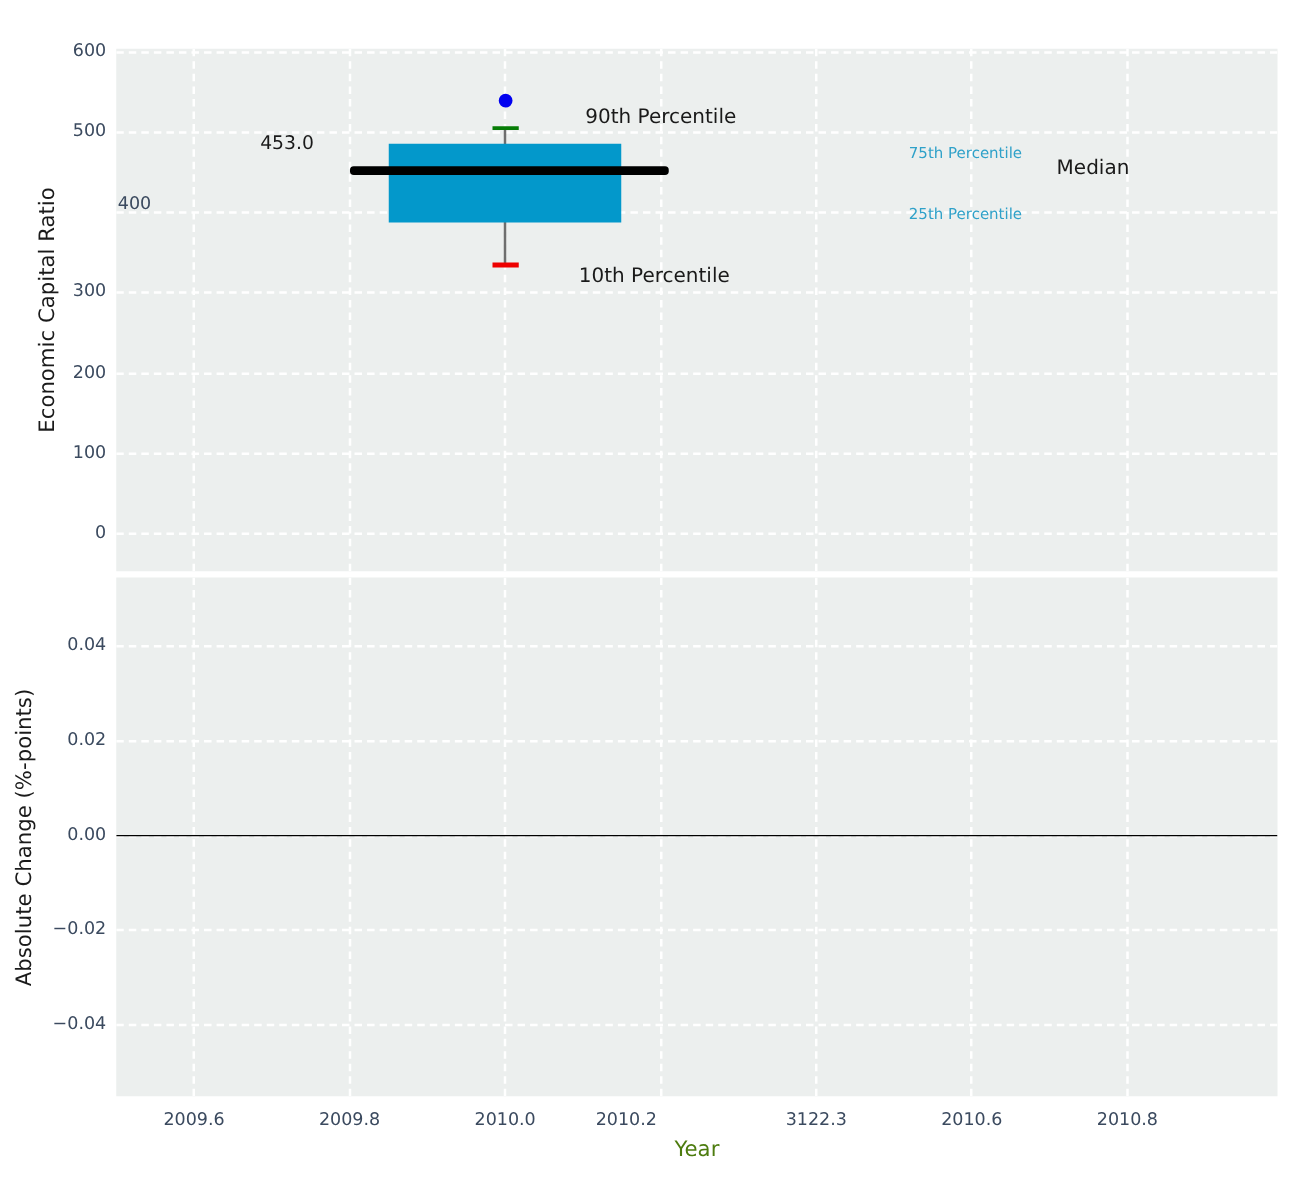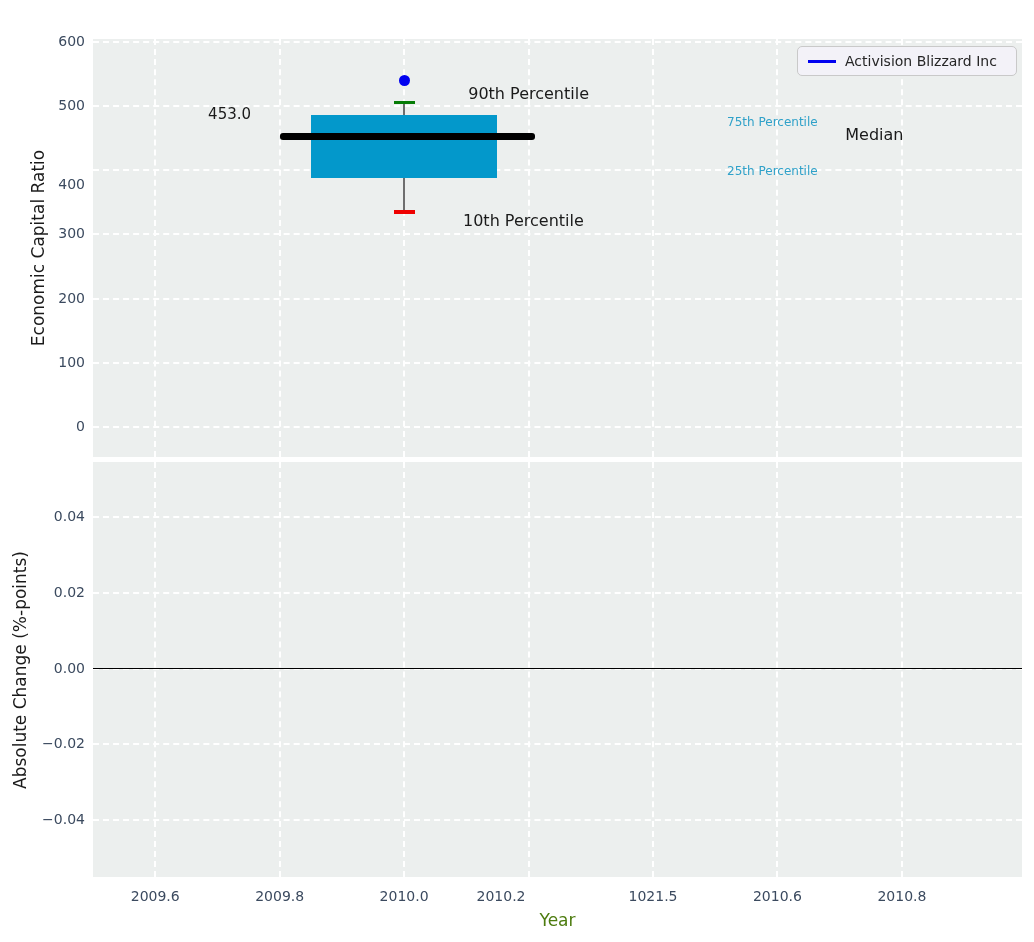--- a/index.html
+++ b/index.html
@@ -84,36 +84,32 @@
       <div class="grid-v" style="left: 683.461px;"></div>
       <div class="grid-v" style="left: 807.908px;"></div>
       <div class="grid-h" style="top: 54.2325px;"></div>
       <div class="grid-h" style="top: 129.893px;"></div>
       <div class="grid-h" style="top: 205.554px;"></div>
       <div class="grid-h" style="top: 281.215px;"></div>
       <div class="grid-h" style="top: 356.876px;"></div>
       <div class="zero-line" style="left: 0px; right: 0px; top: 205.804px; height: 1.5px; background: rgb(0, 0, 0);"></div>
     </div>
 
-  <div class="legend">
-    <span class="legend-line" id="legend-line" style="background: rgb(1, 1, 240);"></span>
-    <span class="legend-label">Activision Blizzard Inc</span>
-  </div>
 <div class="tick-label ytick" style="left: 0px; top: 418.418px;">0</div>
     <div class="tick-label ytick" style="left: 0px; top: 354.111px;">100</div>
     <div class="tick-label ytick" style="left: 0px; top: 289.803px;">200</div>
     <div class="tick-label ytick" style="left: 0px; top: 225.495px; text-align: right;">300</div>
-    <div class="tick-label ytick" style="left: 0px; top: 176px;">400</div>
+    <div class="tick-label ytick" style="left: 0px; top: 155px; padding-left: 36px;">400</div>
     <div class="tick-label ytick" style="left: 0px; top: 96.88px;">500</div>
     <div class="tick-label ytick" style="left: 0px; top: 32.5723px;">600</div>
     <div class="tick-label ytick" style="left: 0px; top: 508.232px;">0.04</div>
     <div class="tick-label ytick" style="left: 0px; top: 583.893px;">0.02</div>
     <div class="tick-label ytick" style="left: 0px; top: 659.554px;">0.00</div>
     <div class="tick-label ytick" style="left: 0px; top: 735.215px;">−0.02</div>
     <div class="tick-label ytick" style="left: 0px; top: 810.876px;">−0.04</div>
     <div class="tick-label xtick" style="left: 110.224px; top: 888px;">2009.6</div>
     <div class="tick-label xtick" style="left: 234.671px; top: 888px;">2009.8</div>
     <div class="tick-label xtick" style="left: 359.119px; top: 888px;">2010.0</div>
     <div class="tick-label xtick" style="left: 456px; top: 888px;">2010.2</div>
-    <div class="tick-label xtick" style="left: 608.013px; top: 888px;">1021.5</div>
+    <div class="tick-label xtick" style="left: 608.013px; top: 888px;">3122.3</div>
     <div class="tick-label xtick" style="left: 732.461px; top: 888px;">2010.6</div>
     <div class="tick-label xtick" style="left: 856.908px; top: 888px;">2010.8</div>
   </div>
 
 </body></html>

